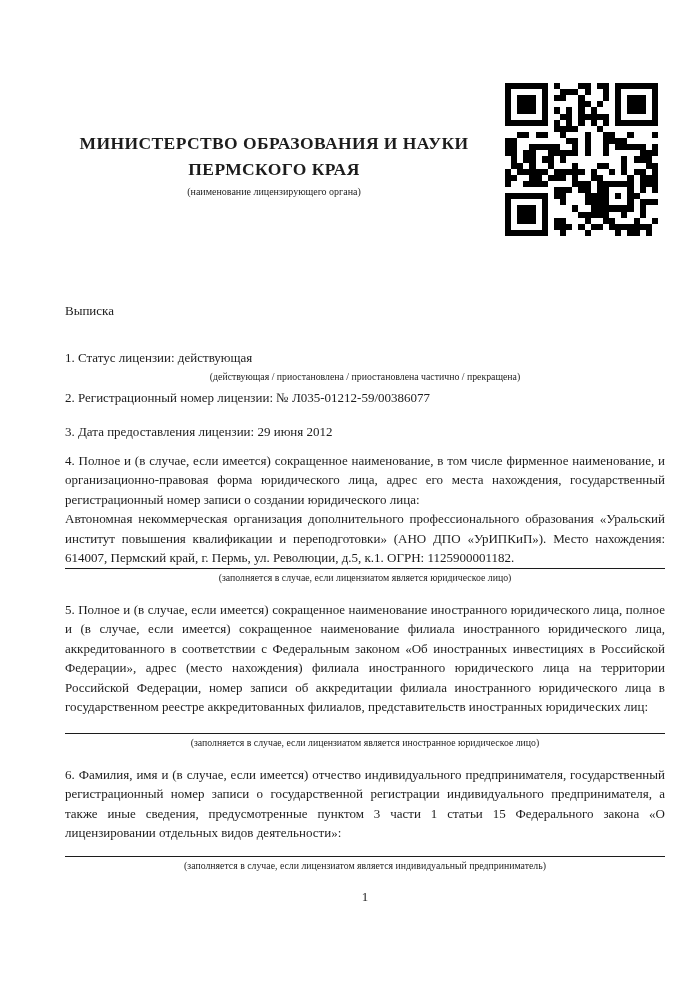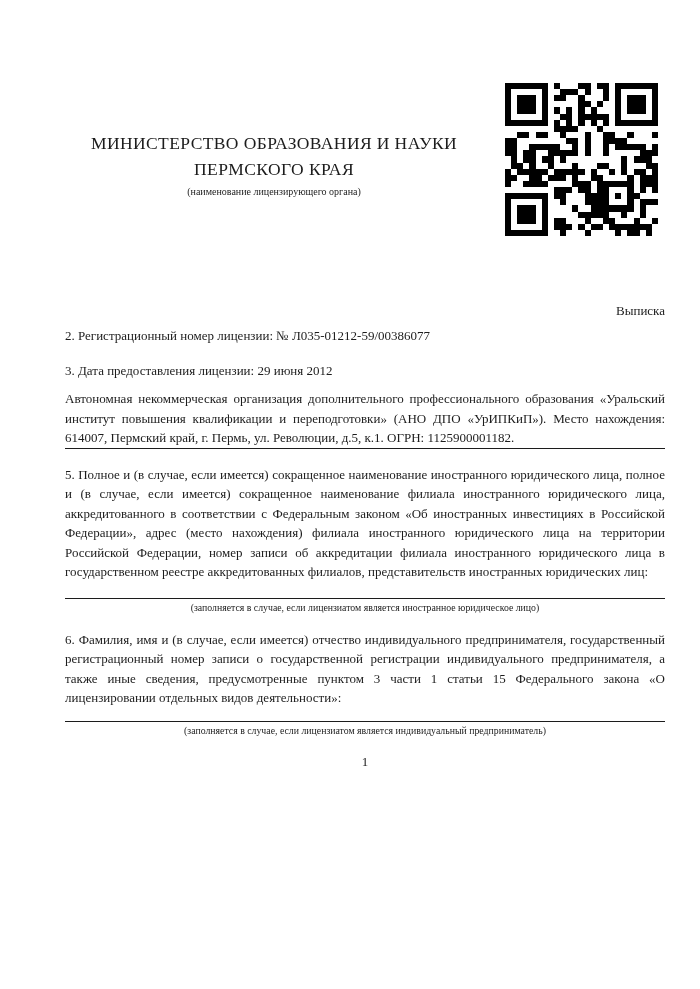--- a/index.html
+++ b/index.html
@@ -12,21 +12,21 @@
     overflow: hidden;
   }
   
   .ministry-block {
     position: absolute;
     left: 63px; top: 130px;
     width: 422px;
     text-align: center;
   }
   .ministry-line {
-    font-weight: normal;
+    font-weight: bold;
     font-size: 17.5px;
     line-height: 26px;
     letter-spacing: 0.4px;
   }
   .ministry-caption {
     font-size: 10px;
     line-height: 13px;
     margin-top: 3px;
   }
   .qr {
@@ -35,21 +35,21 @@
     width: 153px; height: 153px;
     background: #fff;
   }
   .qr svg { display: block; }
   
   .content {
     position: absolute;
     left: 65px; top: 301px;
     width: 600px;
   }
-  .doc-title { text-align: right; }
+  .doc-title { text-align: left; }
   .doc-title p {
     font-size: 13px;
     line-height: 20px;
   }
   .body-text {
     font-size: 13px;
     line-height: 19.5px;
   }
   .just { text-align: justify; }
   .caption {
@@ -413,32 +413,38 @@
       <rect x="140.76" y="146.88" width="6.12" height="6.12"></rect>
     </svg>
   </div>
 
 <div class="content">
 
   <div class="doc-title">
     <p>Выписка</p>
   </div>
 
+  <div class="item item-1">
+    <p class="body-text">1. Статус лицензии: действующая</p>
+    <p class="caption">(действующая / приостановлена / приостановлена частично / прекращена)</p>
+  </div>
 
   <div class="item item-2">
     <p class="body-text">2. Регистрационный номер лицензии: № Л035-01212-59/00386077</p>
   </div>
 
   <div class="item item-3">
     <p class="body-text">3. Дата предоставления лицензии: 29 июня 2012</p>
   </div>
 
   <div class="item item-4">
+    <p class="body-text just">4. Полное и (в случае, если имеется) сокращенное наименование, в том числе фирменное наименование, и организационно-правовая форма юридического лица, адрес его места нахождения, государственный регистрационный номер записи о создании юридического лица:</p>
     <p class="body-text just">Автономная некоммерческая организация дополнительного профессионального образования «Уральский институт повышения квалификации и переподготовки» (АНО ДПО «УрИПКиП»). Место нахождения: 614007, Пермский край, г. Пермь, ул. Революции, д.5, к.1. ОГРН: 1125900001182.</p>
     <div class="rule"></div>
+    <p class="caption">(заполняется в случае, если лицензиатом является юридическое лицо)</p>
   </div>
 
   <div class="item">
     <p class="body-text just">5. Полное и (в случае, если имеется) сокращенное наименование иностранного юридического лица, полное и (в случае, если имеется) сокращенное наименование филиала иностранного юридического лица, аккредитованного в соответствии с Федеральным законом «Об иностранных инвестициях в Российской Федерации», адрес (место нахождения) филиала иностранного юридического лица на территории Российской Федерации, номер записи об аккредитации филиала иностранного юридического лица в государственном реестре аккредитованных филиалов, представительств иностранных юридических лиц:</p>
     <div class="blank-field-5"></div>
     <div class="rule"></div>
     <p class="caption">(заполняется в случае, если лицензиатом является иностранное юридическое лицо)</p>
   </div>
 
   <div class="item">

